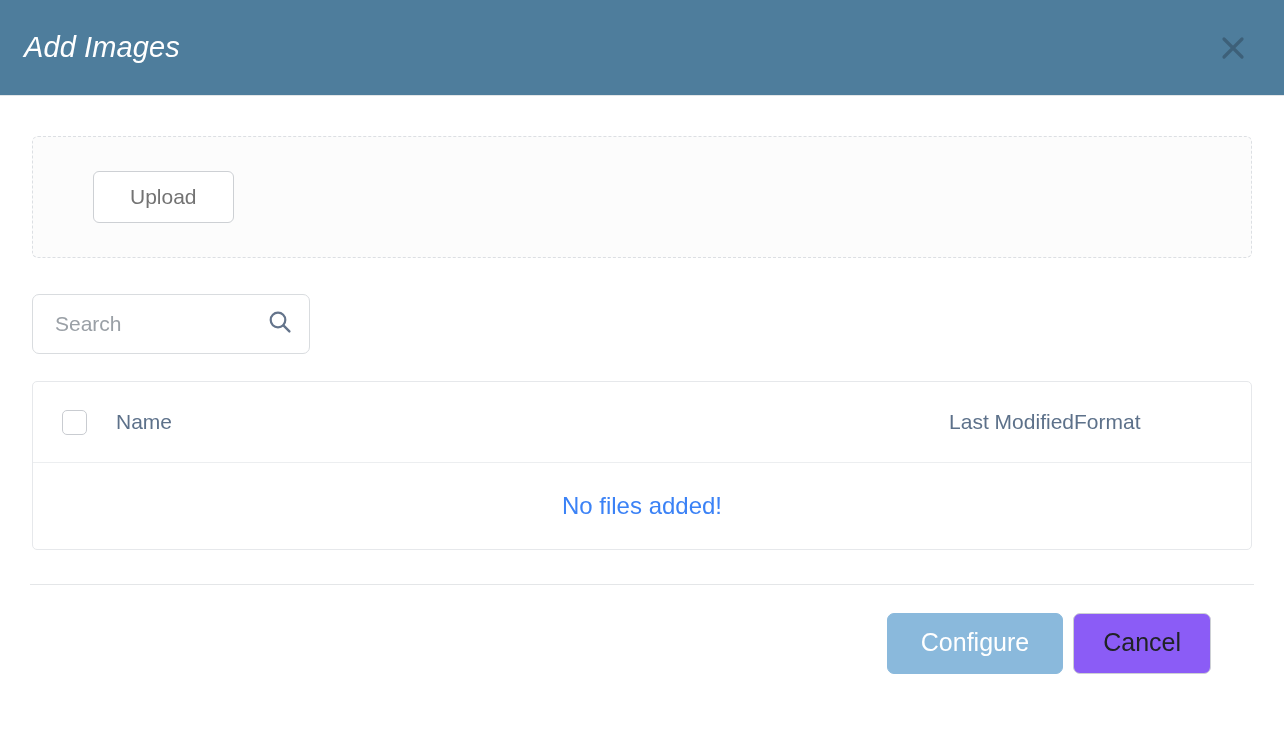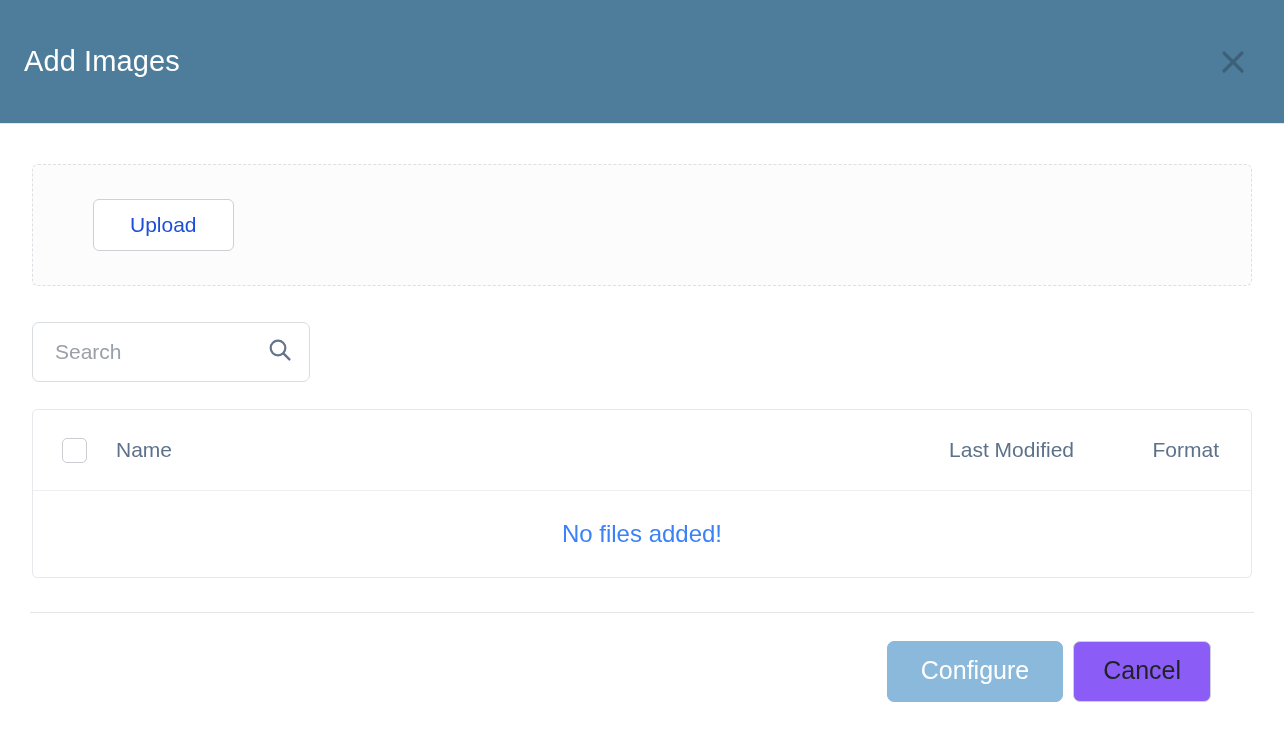--- a/index.html
+++ b/index.html
@@ -17,28 +17,29 @@
   .dialog {
     width: 1284px;
     height: 754px;
     background: #ffffff;
     position: relative;
     overflow: hidden;
   }
 
   
   .dialog-header {
-    height: 124px;
+    height: 96px;
     background: #4e7d9c;
     border-bottom: 1px solid #e3e6e8;
     display: flex;
     align-items: center;
     justify-content: space-between;
     padding: 0 24px 0 24px;
     position: relative;
+    font-style: italic;
   }
   .dialog-title {
     color: #ffffff;
     font-size: 29px;
     font-weight: 400;
     letter-spacing: 0.1px;
     line-height: 1;
     margin: 0;
   }
   .close-btn {
@@ -85,21 +86,21 @@
   .file-status {
     color: #5b728c;
     font-size: 21px;
     margin-left: 13px;
     line-height: 1;
   }
   .upload-btn {
     background: #ffffff;
     border: 1px solid #cdd0d4;
     border-radius: 6px;
-    color: #1d4ed8;
+    color: #737373;
     font-size: 21px;
     font-family: "Liberation Sans", sans-serif;
     padding: 14px 36px 15px 36px;
     cursor: pointer;
     line-height: 1;
   }
 
   
   .search-wrap {
     margin: 36px 0 0 32px;
@@ -164,21 +165,21 @@
     color: #5d718a;
     font-size: 21px;
     text-align: right;
     width: 230px;
     padding-right: 0px;
   }
   .col-format {
     flex: 0 0 auto;
     color: #5d718a;
     font-size: 21px;
-    text-align: right;
+    text-align: left;
     width: 177px;
     padding-right: 32px;
   }
   .table-empty {
     height: 86px;
     display: flex;
     align-items: center;
     justify-content: center;
     color: #3b82f6;
     font-size: 24px;

